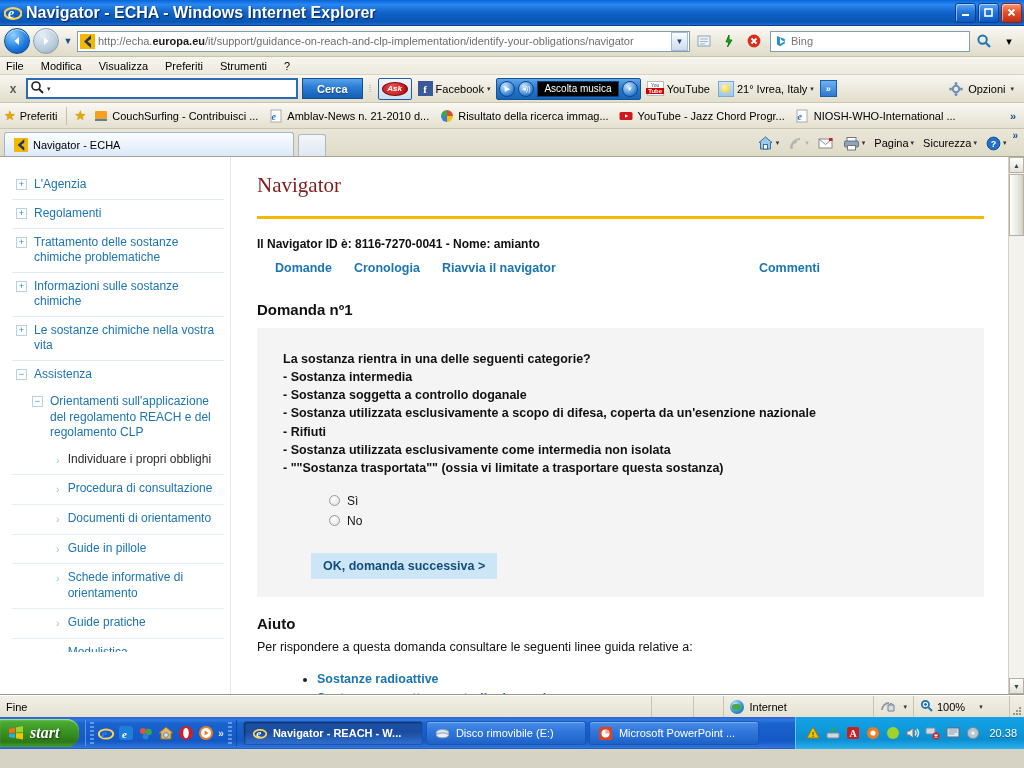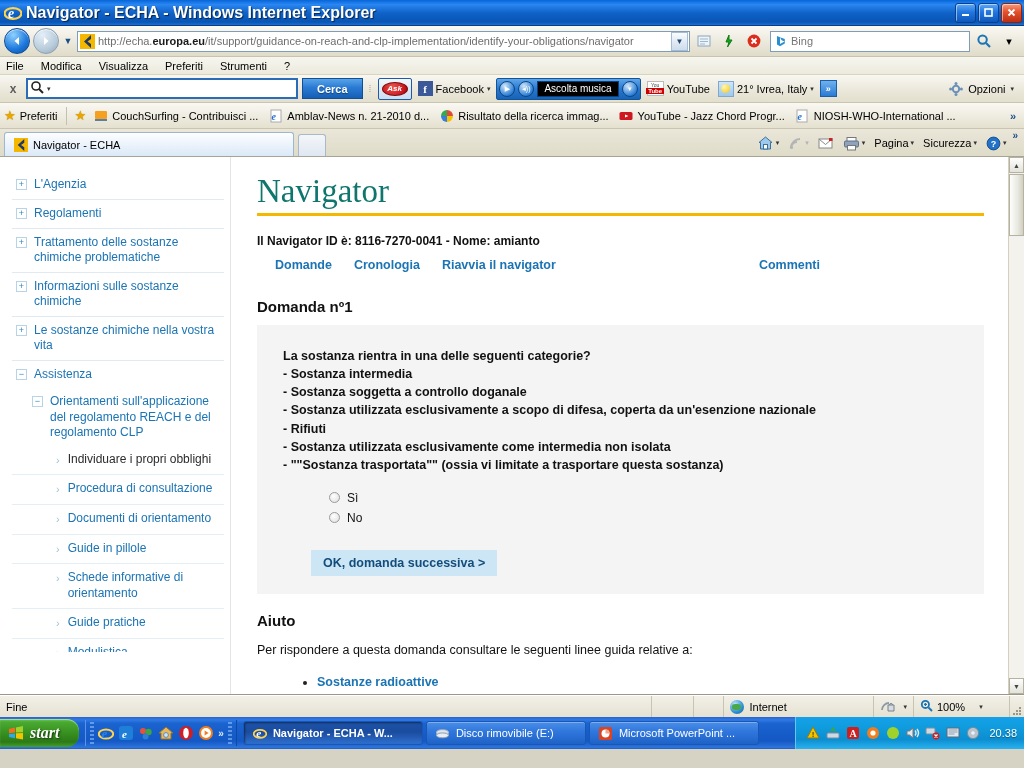--- a/index.html
+++ b/index.html
@@ -199,22 +199,22 @@
   }
   .nav-l3{
     display:flex;gap:8px;padding:6px 0 7px 44px;border-bottom:1px solid #e3eef5;
     font-size:12px;line-height:1.3;
   }
   .chev-r{ color:#9dc3dc;font-size:11px;flex:0 0 auto;margin-top:1px;}
   .main{
     flex:1 1 auto;padding:16px 24px 0 26px;overflow:hidden;
   }
   .h1{
-    font-family:"Liberation Serif",serif;font-size:33px;color:#0f766e;font-weight:normal;
-    padding-bottom:3px;border-bottom:3px solid #f5b800;margin:0 0 18px 0;
+    font-family:"Liberation Serif",serif;font-size:21px;color:#7f1d1d;font-weight:normal;
+    padding-bottom:18px;border-bottom:3px solid #f5b800;margin:0 0 18px 0;
   }
   .navid{ font-size:12px;font-weight:bold;color:#111;margin-bottom:10px;}
   .navlinks{
     display:flex;align-items:center;gap:22px;font-size:12.5px;font-weight:bold;
     color:#1b74b4;padding-left:18px;margin-bottom:26px;
   }
   .navlinks a{color:#1b74b4;text-decoration:none;}
   .navlinks .right{ margin-left:auto;padding-right:164px;}
   .h2{ font-size:15px;font-weight:bold;color:#111;margin:0 0 10px 0;}
   .qbox{ background:#f4f4f4;padding:22px 26px 18px 26px;}
@@ -222,21 +222,21 @@
   .radios{ margin:14px 0 0 46px;font-size:12px;color:#111;}
   .radio-row{ display:flex;align-items:center;gap:7px;height:20px;}
   .radio{
     width:11px;height:11px;border-radius:50%;border:1px solid #9a9a9a;
     background:radial-gradient(circle at 40% 35%,#ffffff,#e7e7e7 70%,#cfcfcf);
   }
   .okbtn{
     display:inline-block;margin:22px 0 0 28px;background:#cce6f5;color:#134d7c;
     font-size:12.5px;font-weight:bold;padding:6px 12px;
   }
-  .h3{ font-size:15px;font-weight:bold;color:#111;margin:18px 0 14px 0;}
+  .h3{ font-size:15px;font-weight:bold;color:#111;margin:18px 0 8px 0;}
   .ptext{ font-size:12.5px;color:#111;}
   .ul{ margin:16px;padding-left:44px;font-weight:bold;}
   .ul li{ color:#1b74b4;font-size:12.5px;line-height:1.55;}
   .ul li::marker{ color:#222; }
   
   .vscroll{
     width:16px;flex:0 0 16px;background:#f1f1f1;border-left:1px solid #d4d0c0;
     display:flex;flex-direction:column;
   }
   .sb-arrow{
@@ -791,21 +791,21 @@
     <span class="ql-dots"></span>
   </div>
   <div class="tasks">
     <div class="task active" style="width:180px;">
       <span class="ql-ico">
         <svg width="14" height="14" viewBox="0 0 16 16">
             <ellipse cx="8" cy="9" rx="7.2" ry="4.6" fill="none" stroke="#ffd24d" stroke-width="2"></ellipse>
             <text x="3.6" y="13" font-family="Liberation Serif, serif" font-size="13" font-style="italic" font-weight="bold" fill="#ffffff">e</text>
           </svg>
       </span>
-      <span>Navigator - ECHA - W...</span>
+      <span>Navigator - REACH - W...</span>
     </div>
     <div class="task" style="width:160px;">
       <span class="ql-ico">
         <svg width="15" height="13" viewBox="0 0 15 13">
           <ellipse cx="7.5" cy="5" rx="6" ry="2.4" fill="#dfe7ef" stroke="#96a6b5"></ellipse>
           <rect x="1.5" y="5" width="12" height="3.4" fill="#cfd9e3"></rect>
           <ellipse cx="7.5" cy="8.4" rx="6" ry="2.4" fill="#e7eef5" stroke="#96a6b5"></ellipse>
         </svg>
       </span>
       <span>Disco rimovibile (E:)</span>

